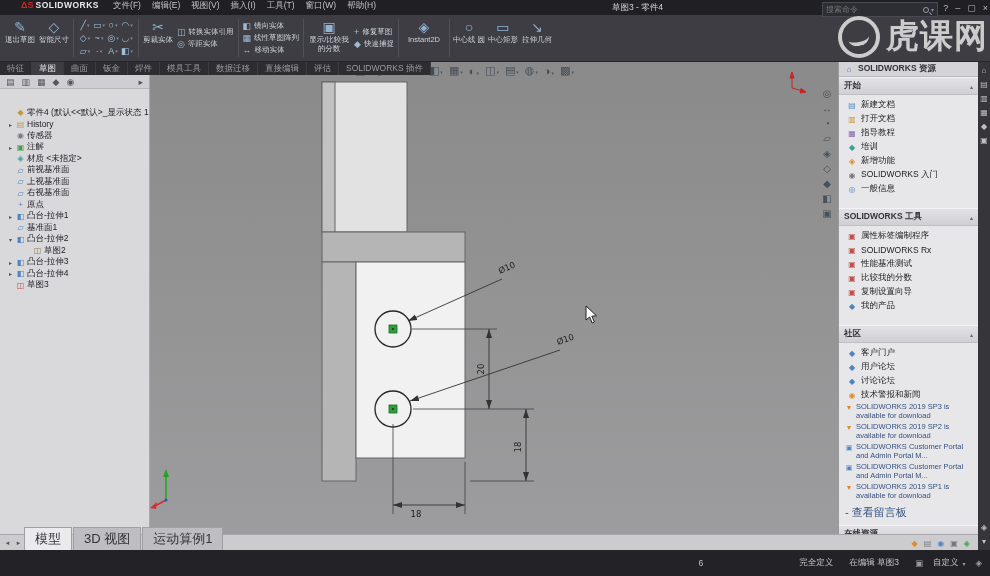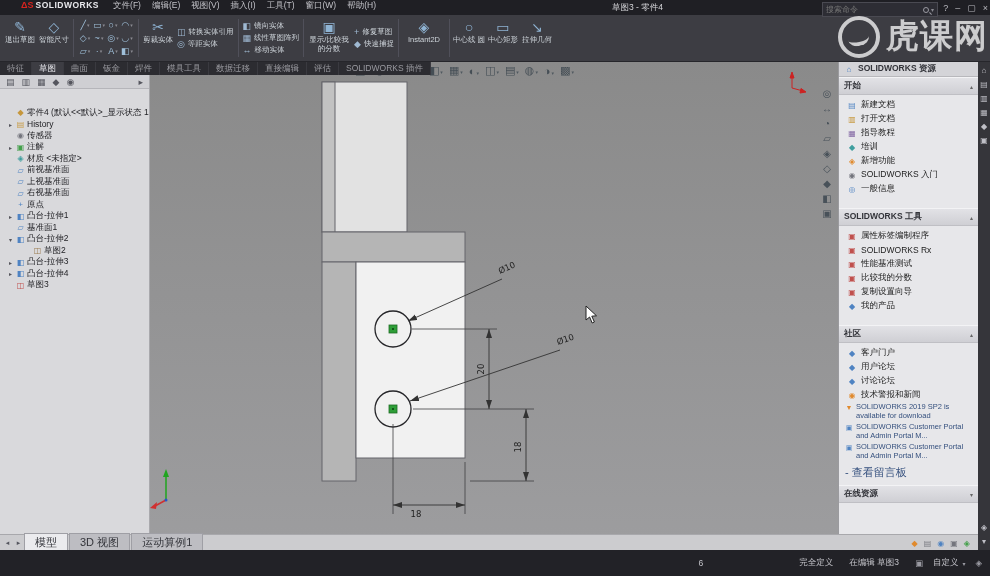--- a/index.html
+++ b/index.html
@@ -75,21 +75,21 @@
   [data-c="teal"]{color:#3f9e9e}[data-c="gray"]{color:#74757d}[data-c="red"]{color:#c0504d}
   [data-c="orange"]{color:#e08a2e}[data-c="purple"]{color:#8064a2}[data-c="brown"]{color:#9a7b4f}
 
   
   .rstrip{position:absolute;left:978px;top:62px;width:12px;height:488px;background:#35353a;z-index:22;display:flex;flex-direction:column;align-items:center;gap:5px;padding:4px 0;color:#bfbfc6;font-size:8px}
   .rstrip .grow{flex:1}
 
   
   .mtabs{position:absolute;left:0;top:534px;width:978px;height:16px;background:#cccccf;border-top:1px solid #a8a8ac;display:flex;align-items:flex-end;z-index:21;padding-left:2px}
   .mnav{width:11px;text-align:center;color:#55565e;font-size:7px;padding-bottom:3px}
-  .mtab{height:17px;display:flex;align-items:center;padding:0 10px;font-size:11px;color:#33343a;background:#bdbdc2;border:1px solid #9f9fa5;border-bottom:none;margin-right:1px;white-space:nowrap}
+  .mtab{height:23px;display:flex;align-items:center;padding:0 10px;font-size:13px;color:#33343a;background:#bdbdc2;border:1px solid #9f9fa5;border-bottom:none;margin-right:1px;white-space:nowrap}
   .mtab[data-active="true"]{background:#ebebee}
   .tray{margin-left:auto;display:flex;align-items:center;gap:6px;padding:0 8px 2px 0;font-size:8px}
 
   
   .statusbar{position:absolute;left:0;top:550px;width:990px;height:26px;background:#222227;color:#c4c4ca;display:flex;align-items:center;font-size:8.5px;z-index:23;padding:0 8px}
   .sb-grow{flex:1}
   .sb-gap{width:80px}
   .sb-item{margin-right:16px;white-space:nowrap}
   .sb-ic{color:#9a9aa2;margin-right:10px}
 
@@ -660,36 +660,44 @@
       <div class="titem">
         <span class="pic" data-c="blue">◆</span>
         <span>讨论论坛</span>
       </div>
 
     <div class="titem">
       <span class="pic" data-c="orange">◉</span>
       <span>技术警报和新闻</span>
     </div>
 
+      <div class="nitem">
+        <span class="pic" data-c="orange">▼</span>
+        <span>SOLIDWORKS 2019 SP3 is available for download</span>
+      </div>
 
       <div class="nitem">
         <span class="pic" data-c="orange">▼</span>
         <span>SOLIDWORKS 2019 SP2 is available for download</span>
       </div>
 
       <div class="nitem">
         <span class="pic" data-c="blue">▣</span>
         <span>SOLIDWORKS Customer Portal and Admin Portal M...</span>
       </div>
 
       <div class="nitem">
         <span class="pic" data-c="blue">▣</span>
         <span>SOLIDWORKS Customer Portal and Admin Portal M...</span>
       </div>
 
+      <div class="nitem">
+        <span class="pic" data-c="orange">▼</span>
+        <span>SOLIDWORKS 2019 SP1 is available for download</span>
+      </div>
 
 
     <div class="viewall">- 查看留言板</div>
   </div>
 
   <div class="sechead">
     <span>在线资源</span>
     <span class="chev">▾</span>
   </div>
 </div>

